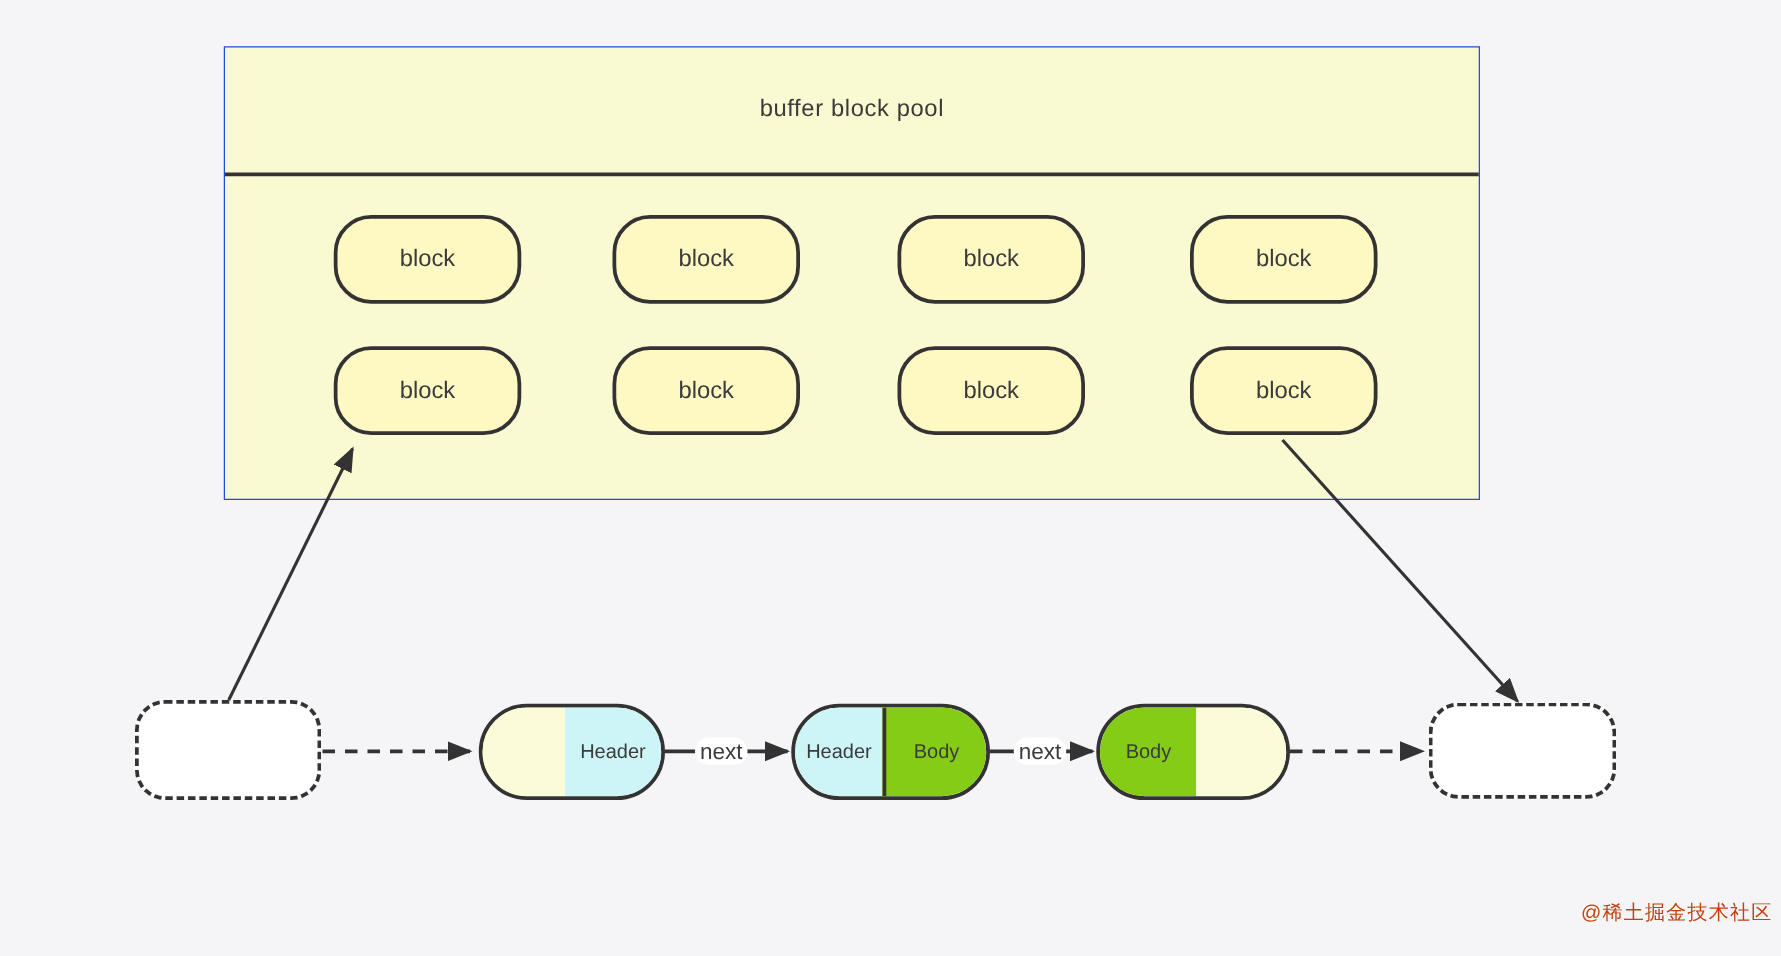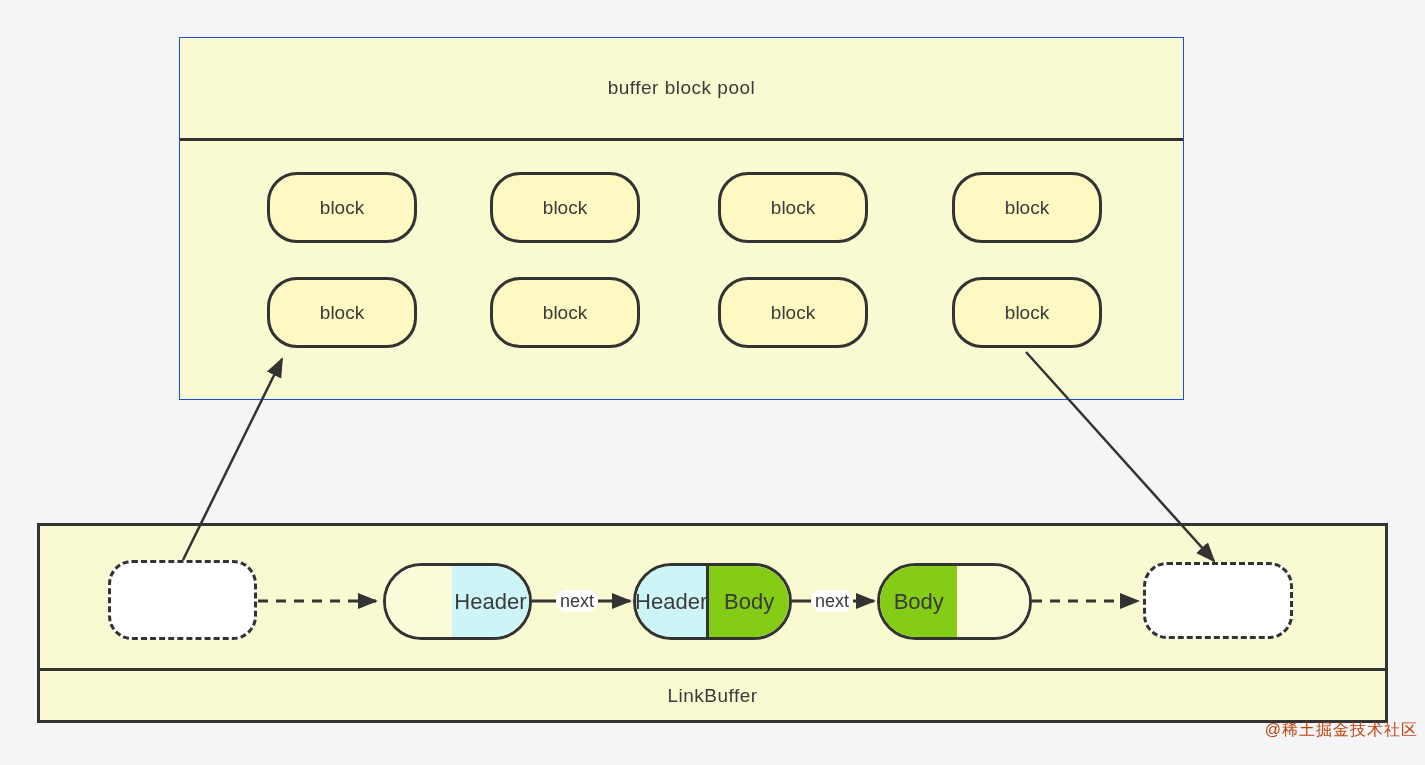--- a/index.html
+++ b/index.html
@@ -53,21 +53,21 @@
   .pill {
     position:absolute; top:563px; height:77px;
     border:3px solid #333; border-radius:39px; box-sizing:border-box;
     overflow:hidden; display:flex; background:#FBFBDA;
   }
   .pill.p2 { left:383px; width:149px; }
   .pill.p3 { left:633px; width:159px; }
   .pill.p4 { left:877px; width:155px; }
   .seg {
     display:flex; align-items:center; justify-content:center;
-    font-size:22px; box-sizing:border-box;
+    font-size:16px; box-sizing:border-box;
   }
   .seg.yellow { background:#FBFBDA; }
   .seg.cyan   { background:#CDF4F6; }
   .seg.blue   { background:#84cc16; }
   .seg.w46 { width:46%; } .seg.w54 { width:54%; }
   .seg.w52 { width:52%; } .seg.w48 { width:48%; }
   .seg.divided { border-left:3px solid #333; }
 
   
   svg.overlay {
@@ -113,23 +113,20 @@
   <div class="block" style="left:490px; top:277px;">
       <span>block</span>
     </div>
   <div class="block" style="left:718px; top:277px;">
       <span>block</span>
     </div>
   <div class="block" style="left:952px; top:277px;">
       <span>block</span>
     </div>
 
-  <div class="lb">
-    <div class="lb-band">LinkBuffer</div>
-  </div>
 
   <div class="ph left"></div>
 
   <div class="pill p2">
     <div class="seg yellow w46"></div>
     <div class="seg cyan w54">
         <span>Header</span>
       </div>
   </div>
 

